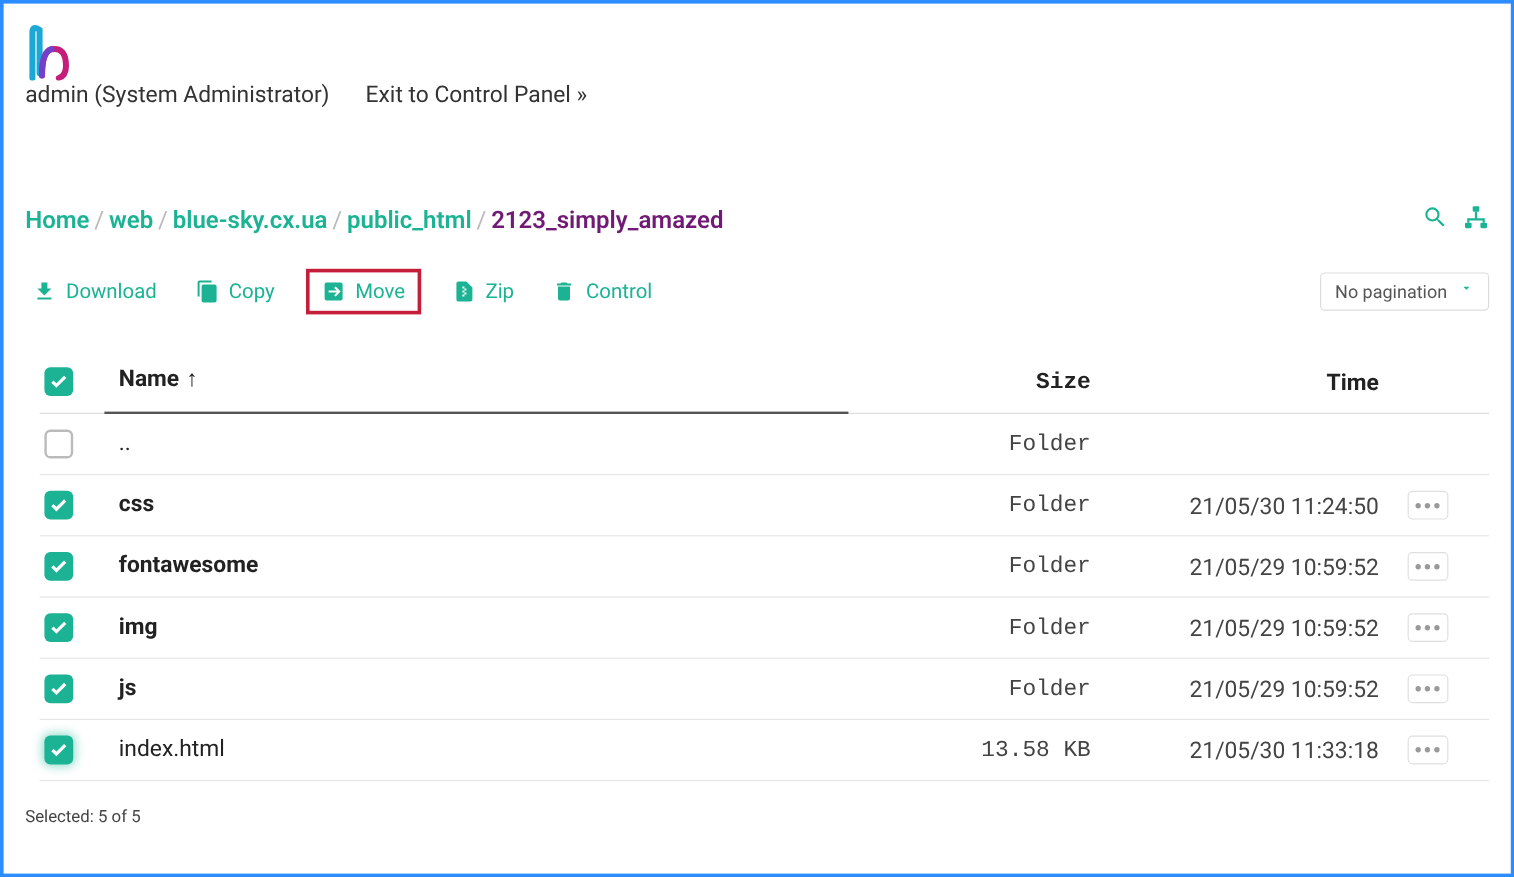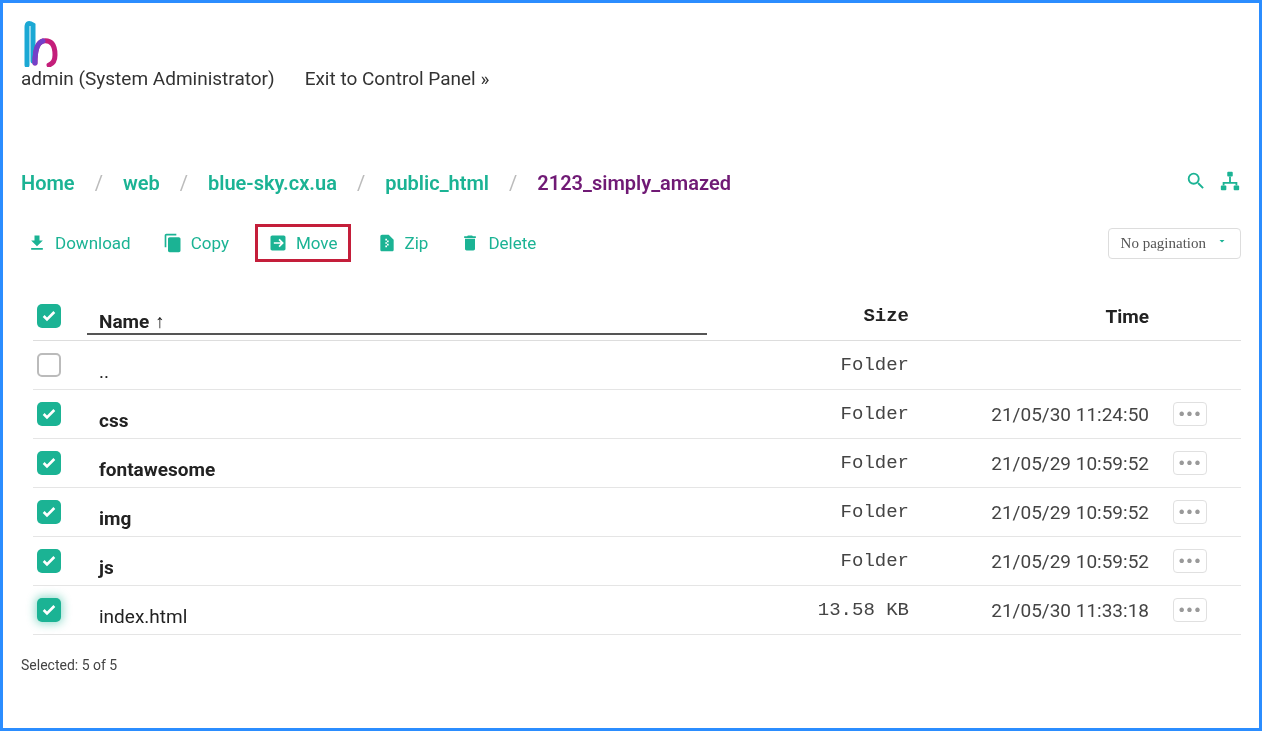--- a/index.html
+++ b/index.html
@@ -24,21 +24,21 @@
   .topright a { color: #333; text-decoration: none; }
   .breadcrumb-row {
     display: flex;
     justify-content: space-between;
     align-items: center;
     margin-bottom: 28px;
   }
   .breadcrumb {
     display: flex;
     align-items: center;
-    gap: 20px;
+    gap: 4px;
     font-size: 20px;
     font-weight: 600;
   }
   .breadcrumb a { color: #1bb394; text-decoration: none; }
   .breadcrumb .sep { color: #bbb; font-weight: 400; }
   .breadcrumb .current { color: #701a75; }
   .bc-right { display: flex; gap: 12px; color: #1bb394; }
   .bc-right svg { width: 22px; height: 22px; }
   .actions-row {
     display: flex;
@@ -61,42 +61,41 @@
   .pagination-select {
     border: 1px solid #ddd;
     border-radius: 4px;
     padding: 6px 12px;
     font-size: 15px;
     color: #555;
     display: flex;
     align-items: flex-start;
     gap: 10px;
     cursor: pointer;
-    font-family: Liberation Serif, serif;
   }
   .pagination-select svg { width: 12px; height: 12px; color: #1bb394; }
   .table { width: 100%; padding-left: 12px; }
   .thead {
     display: flex;
     align-items: center;
     border-bottom: 1px solid #ddd;
     font-size: 19px;
     font-weight: 700;
     color: #222;
   }
   .thead .col-name { border-bottom: 2px solid #555; margin-bottom: -1px; }
   .row {
     display: flex;
     align-items: center;
     border-bottom: 1px solid #e5e5e5;
     font-size: 19px;
     color: #222;
   }
   .col-check { width: 54px; padding: 12px 4px; }
-  .col-name { flex: 0 0 620px; padding: 12px 8px 0 12px; }
+  .col-name { flex: 0 0 620px; padding: 12px 8px 15px 12px; }
   .col-size { flex: 0 0 210px; text-align: right; padding: 12px 8px; color: #444; font-weight: 400; font-family: Liberation Mono, monospace; }
   .col-time { flex: 0 0 240px; text-align: right; padding: 12px 8px; color: #444; font-weight: 400; }
   .col-actions { flex: 0 0 50px; text-align: right; padding: 8px 0; }
   .thead .col-size, .thead .col-time { color: #222; font-weight: 700; }
   .row .col-name.folder { font-weight: 700; }
   .row .col-name.file { font-weight: 400; }
   .sort-icon { margin-left: 6px; font-weight: 400; }
   .chk {
     width: 24px; height: 24px;
     border-radius: 5px;
@@ -193,21 +192,21 @@
       <div class="action">
         <svg viewBox="0 0 24 24" fill="currentColor">
             <path d="M14 2H6c-1.1 0-2 .9-2 2v16c0 1.1.9 2 2 2h12c1.1 0 2-.9 2-2V8l-6-6zM10 7h2v2h-2V7zm2 2h2v2h-2V9zm-2 2h2v2h-2v-2zm2 2h2v2h-2v-2zm-2 2h2v2h-2v-2z"></path>
           </svg>
         <span>Zip</span>
       </div>
       <div class="action">
         <svg viewBox="0 0 24 24" fill="currentColor">
             <path d="M6 19c0 1.1.9 2 2 2h8c1.1 0 2-.9 2-2V7H6v12zM19 4h-3.5l-1-1h-5l-1 1H5v2h14V4z"></path>
           </svg>
-        <span>Delete</span>
+        <span>Control</span>
       </div>
     </div>
     <div class="pagination-select">
       <span>No pagination</span>
       <svg viewBox="0 0 24 24" fill="currentColor">
           <path d="M7 10l5 5 5-5z"></path>
         </svg>
     </div>
   </div>
 

